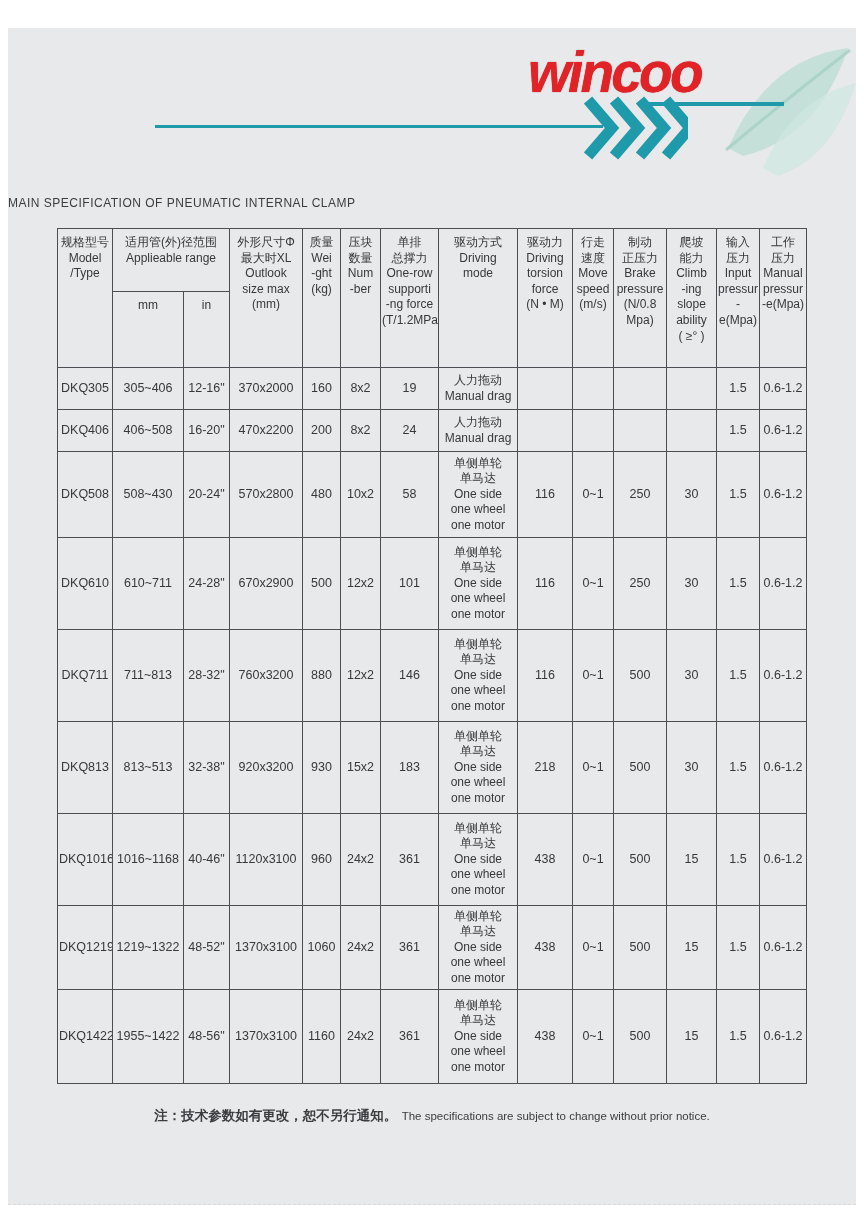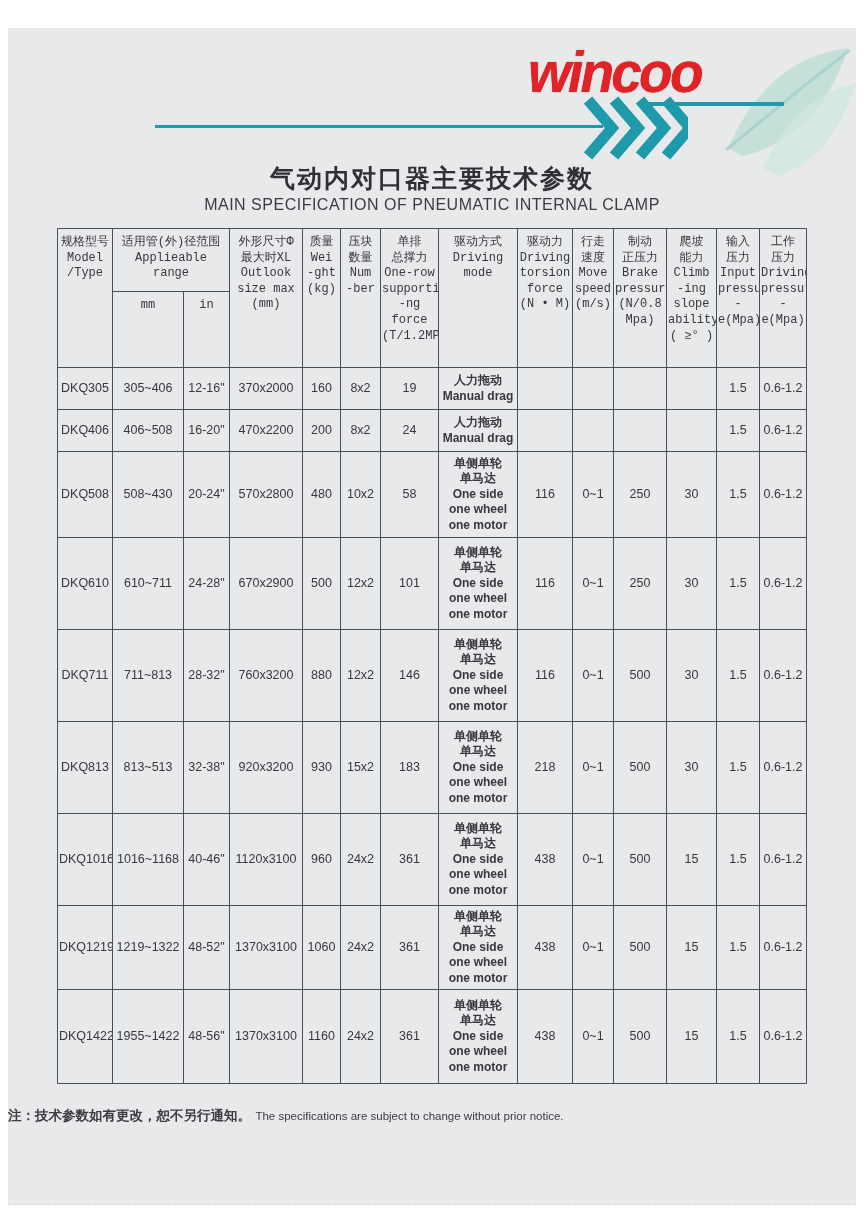--- a/index.html
+++ b/index.html
@@ -31,53 +31,53 @@
     background:var(--brand-teal,#1e9aab);
   }
   .chevrons{position:absolute;left:576px;top:68px;}
   .leaf{position:absolute;left:700px;top:0px;}
   
   .title-zh{
     position:absolute;left:0;top:134px;width:100%;text-align:center;
     font-size:25px;font-weight:bold;color:#2e3034;letter-spacing:2px;
   }
   .title-en{
-    position:absolute;left:0;top:168px;width:100%;text-align:center;
-    font-size:16px;color:#3a3c40;letter-spacing:.5px;
+    position:absolute;left:0;top:168px;width:100%;
+    font-size:12px;color:#3a3c40;letter-spacing:.5px;
   }
   
   table.spec{
     position:absolute;left:49px;top:200px;width:750px;
     border-collapse:collapse;table-layout:fixed;
     font-size:12.5px;color:#36383c;
   }
   table.spec th,table.spec td{
     border:1px solid #4b4e53;
     text-align:center;vertical-align:middle;
     padding:2px 1px;line-height:1.3;
     overflow:hidden;
   }
   table.spec th{
     font-weight:normal;font-size:12px;
-    white-space:pre-line;vertical-align:top;padding-top:6px;font-family:Liberation Mono, monospace;
+    white-space:pre-line;vertical-align:top;padding-top:6px;
   }
   th.sub{vertical-align:middle;padding-top:2px;}
   th.al{text-align:left;padding-left:5px;margin-left:20px;}
   thead tr.h1{height:63px;}
   thead tr.h2{height:76px;}
   tbody tr.r1,tbody tr.r2{height:42px;}
   tbody tr.r3{height:86px;}
   tbody tr.r4,tbody tr.r5,tbody tr.r6,tbody tr.r7{height:92px;}
   tbody tr.r8{height:84px;}
   tbody tr.r9{height:94px;}
-  td.mode{font-size:12px;line-height:1.35;font-weight:bold;}
+  td.mode{font-size:12px;line-height:1.35;}
   td.mode .zh,td.mode .en{display:block;white-space:pre-line;}
   
   .footnote{
-    position:absolute;left:0;top:1078px;width:100%;text-align:left;
+    position:absolute;left:0;top:1078px;width:100%;text-align:center;
     color:#3a3c40;
   }
   .footnote .zh{font-size:13.5px;font-weight:bold;}
   .footnote .en{font-size:11.5px;font-weight:normal;}
 </style>
 </head>
 <body>
 
 <div class="page">
 
@@ -89,21 +89,20 @@
   <div class="logo-text">wincoo</div>
   <div class="brand-line-left"></div>
   <div class="brand-line-logo"></div>
   <svg class="chevrons" width="104" height="64" viewBox="0 0 104 64">
     <path d="M4 4 L28 32 L4 60" stroke="#1e9aab" stroke-width="11" fill="none"></path>
     <path d="M30 4 L54 32 L30 60" stroke="#1e9aab" stroke-width="11" fill="none"></path>
     <path d="M56 4 L80 32 L56 60" stroke="#1e9aab" stroke-width="11" fill="none"></path>
     <path d="M82 4 L106 32 L82 60" stroke="#1e9aab" stroke-width="11" fill="none"></path>
   </svg>
 
-  <div class="title-zh">气动内对口器主要技术参数</div>
   <div class="title-en">MAIN SPECIFICATION OF PNEUMATIC INTERNAL CLAMP</div>
 
   <table class="spec">
     <colgroup>
       <col style="width:55px">
         <col style="width:71px">
         <col style="width:46px">
         <col style="width:73px">
       <col style="width:38px">
         <col style="width:40px">
@@ -168,21 +167,21 @@
 slope
 ability
 ( ≥° )</th>
         <th rowspan="2">输入
 压力
 Input
 pressur
 -e(Mpa)</th>
         <th rowspan="2">工作
 压力
-Driving
+Manual
 pressur
 -e(Mpa)</th>
       </tr>
       <tr class="h2">
         <th class="sub">mm</th>
         <th class="sub">in</th>
       </tr>
     </thead>
     <tbody>
       <tr class="r1">

